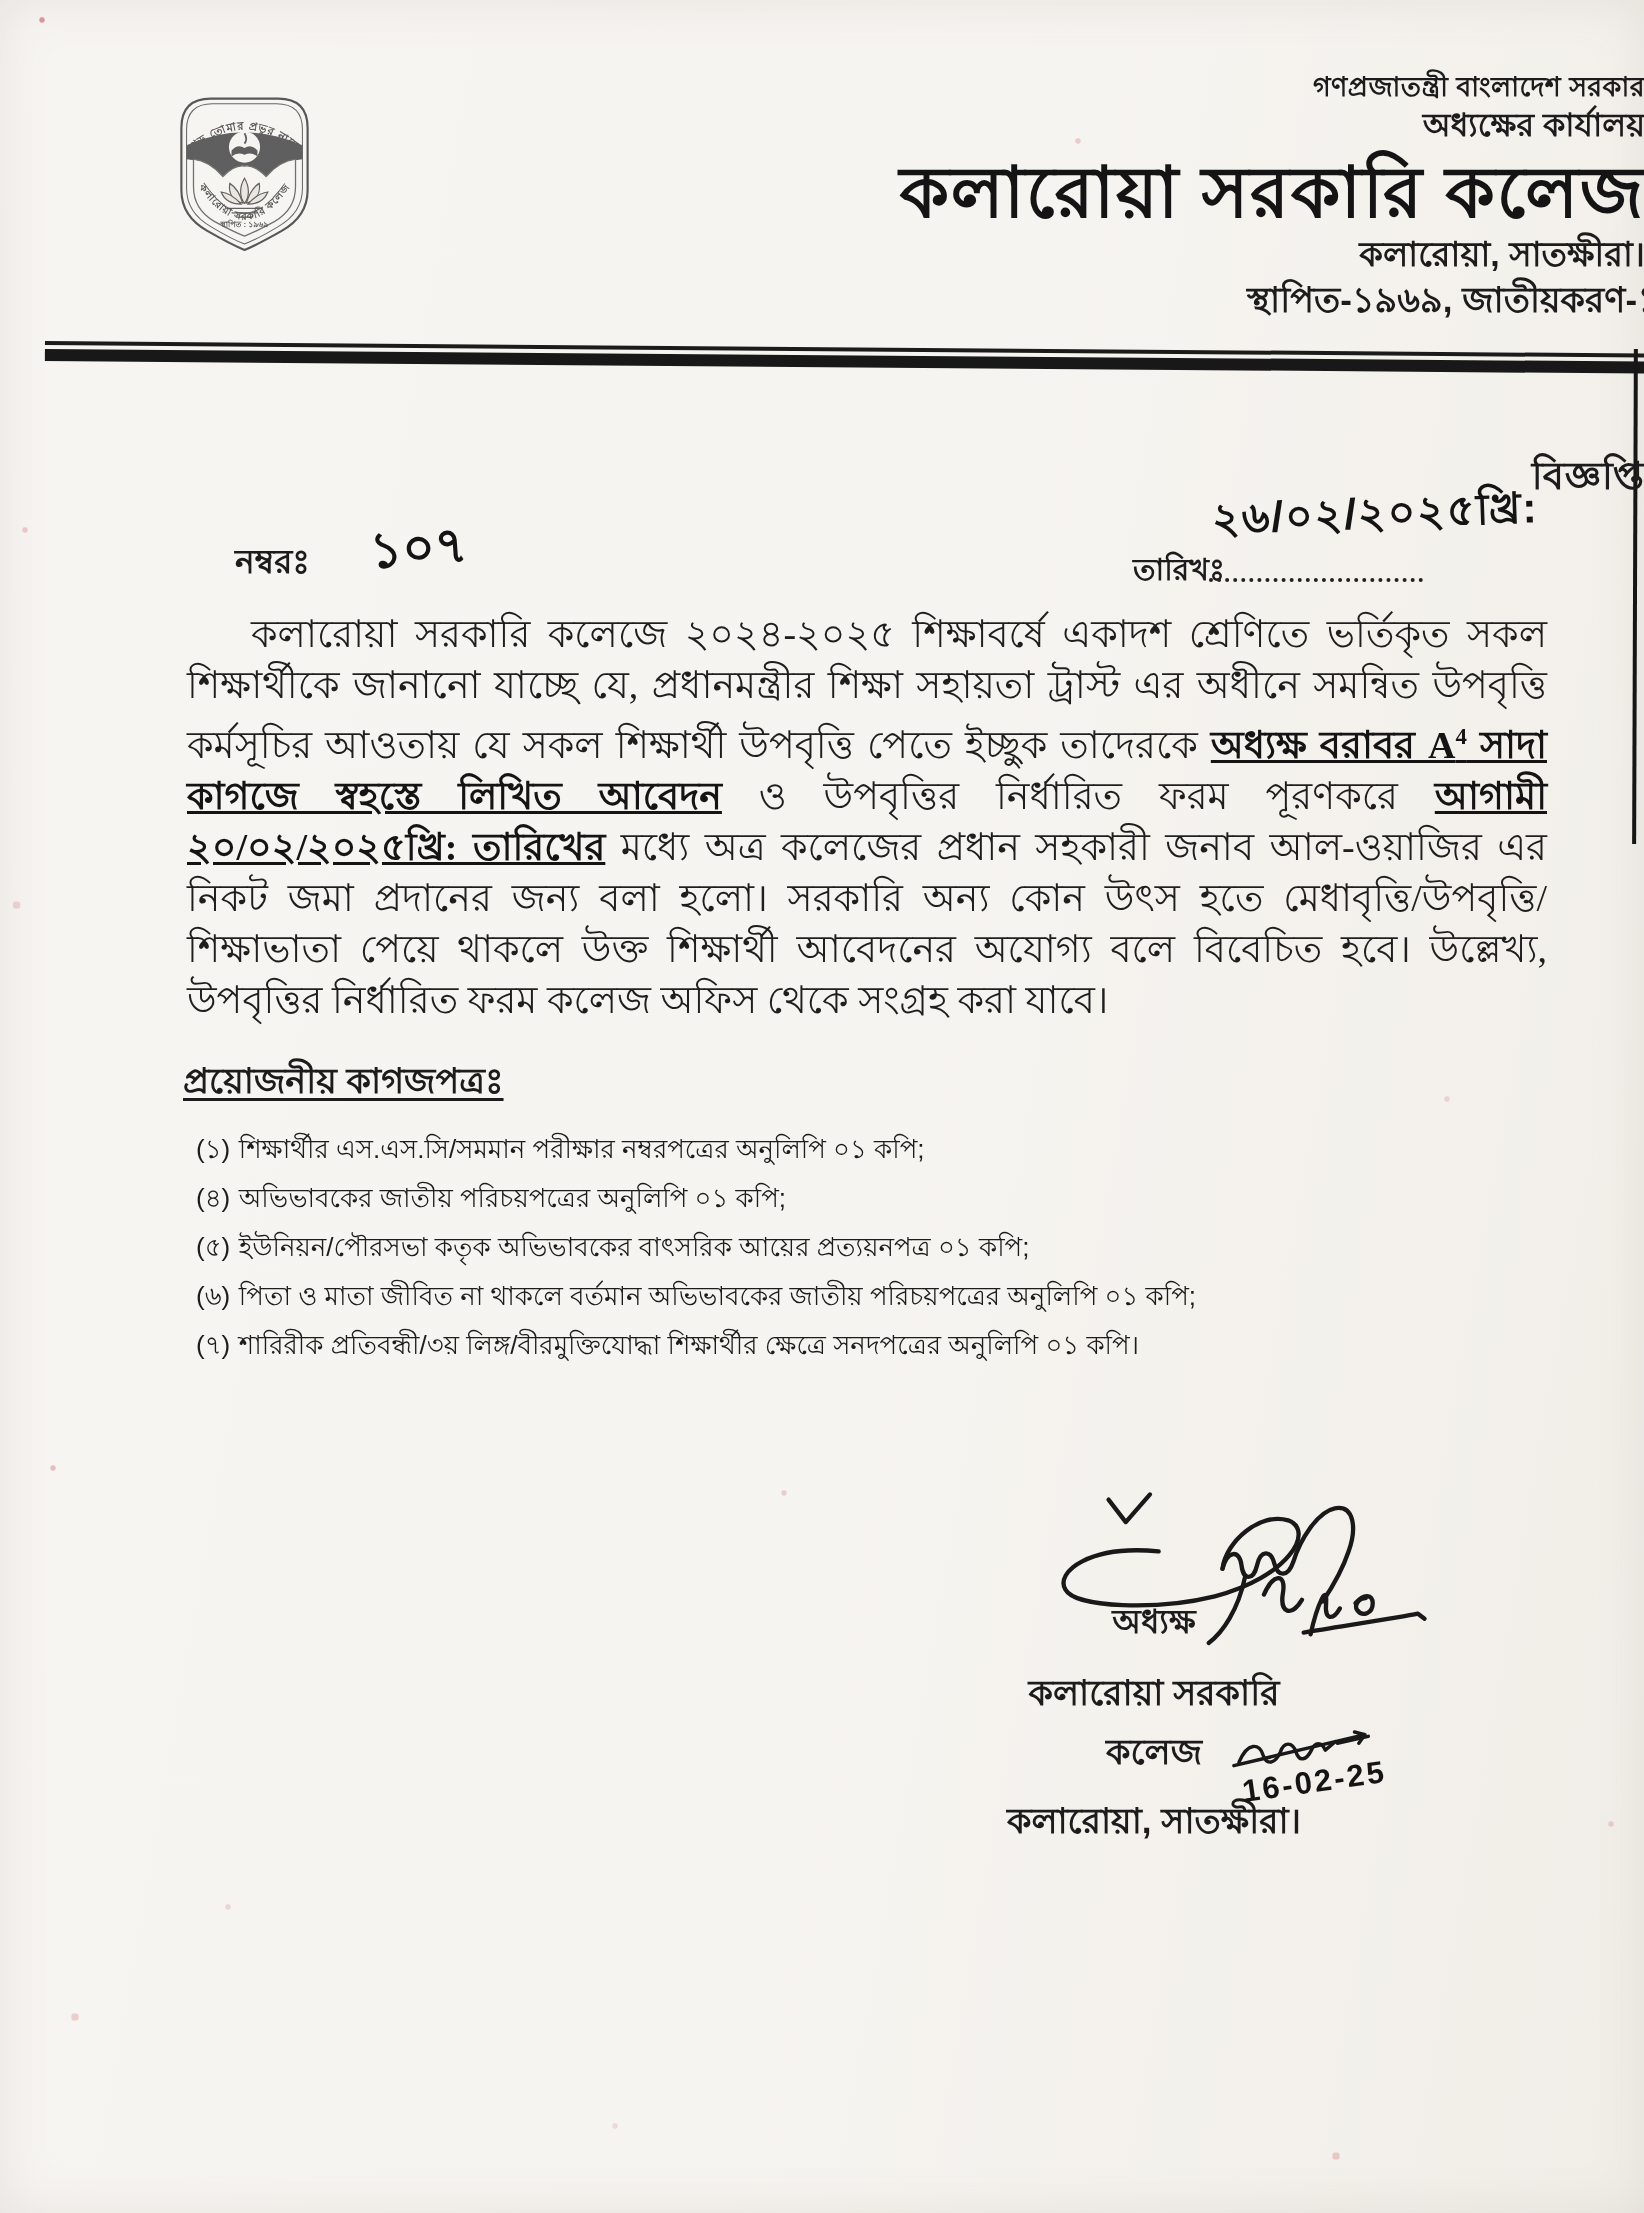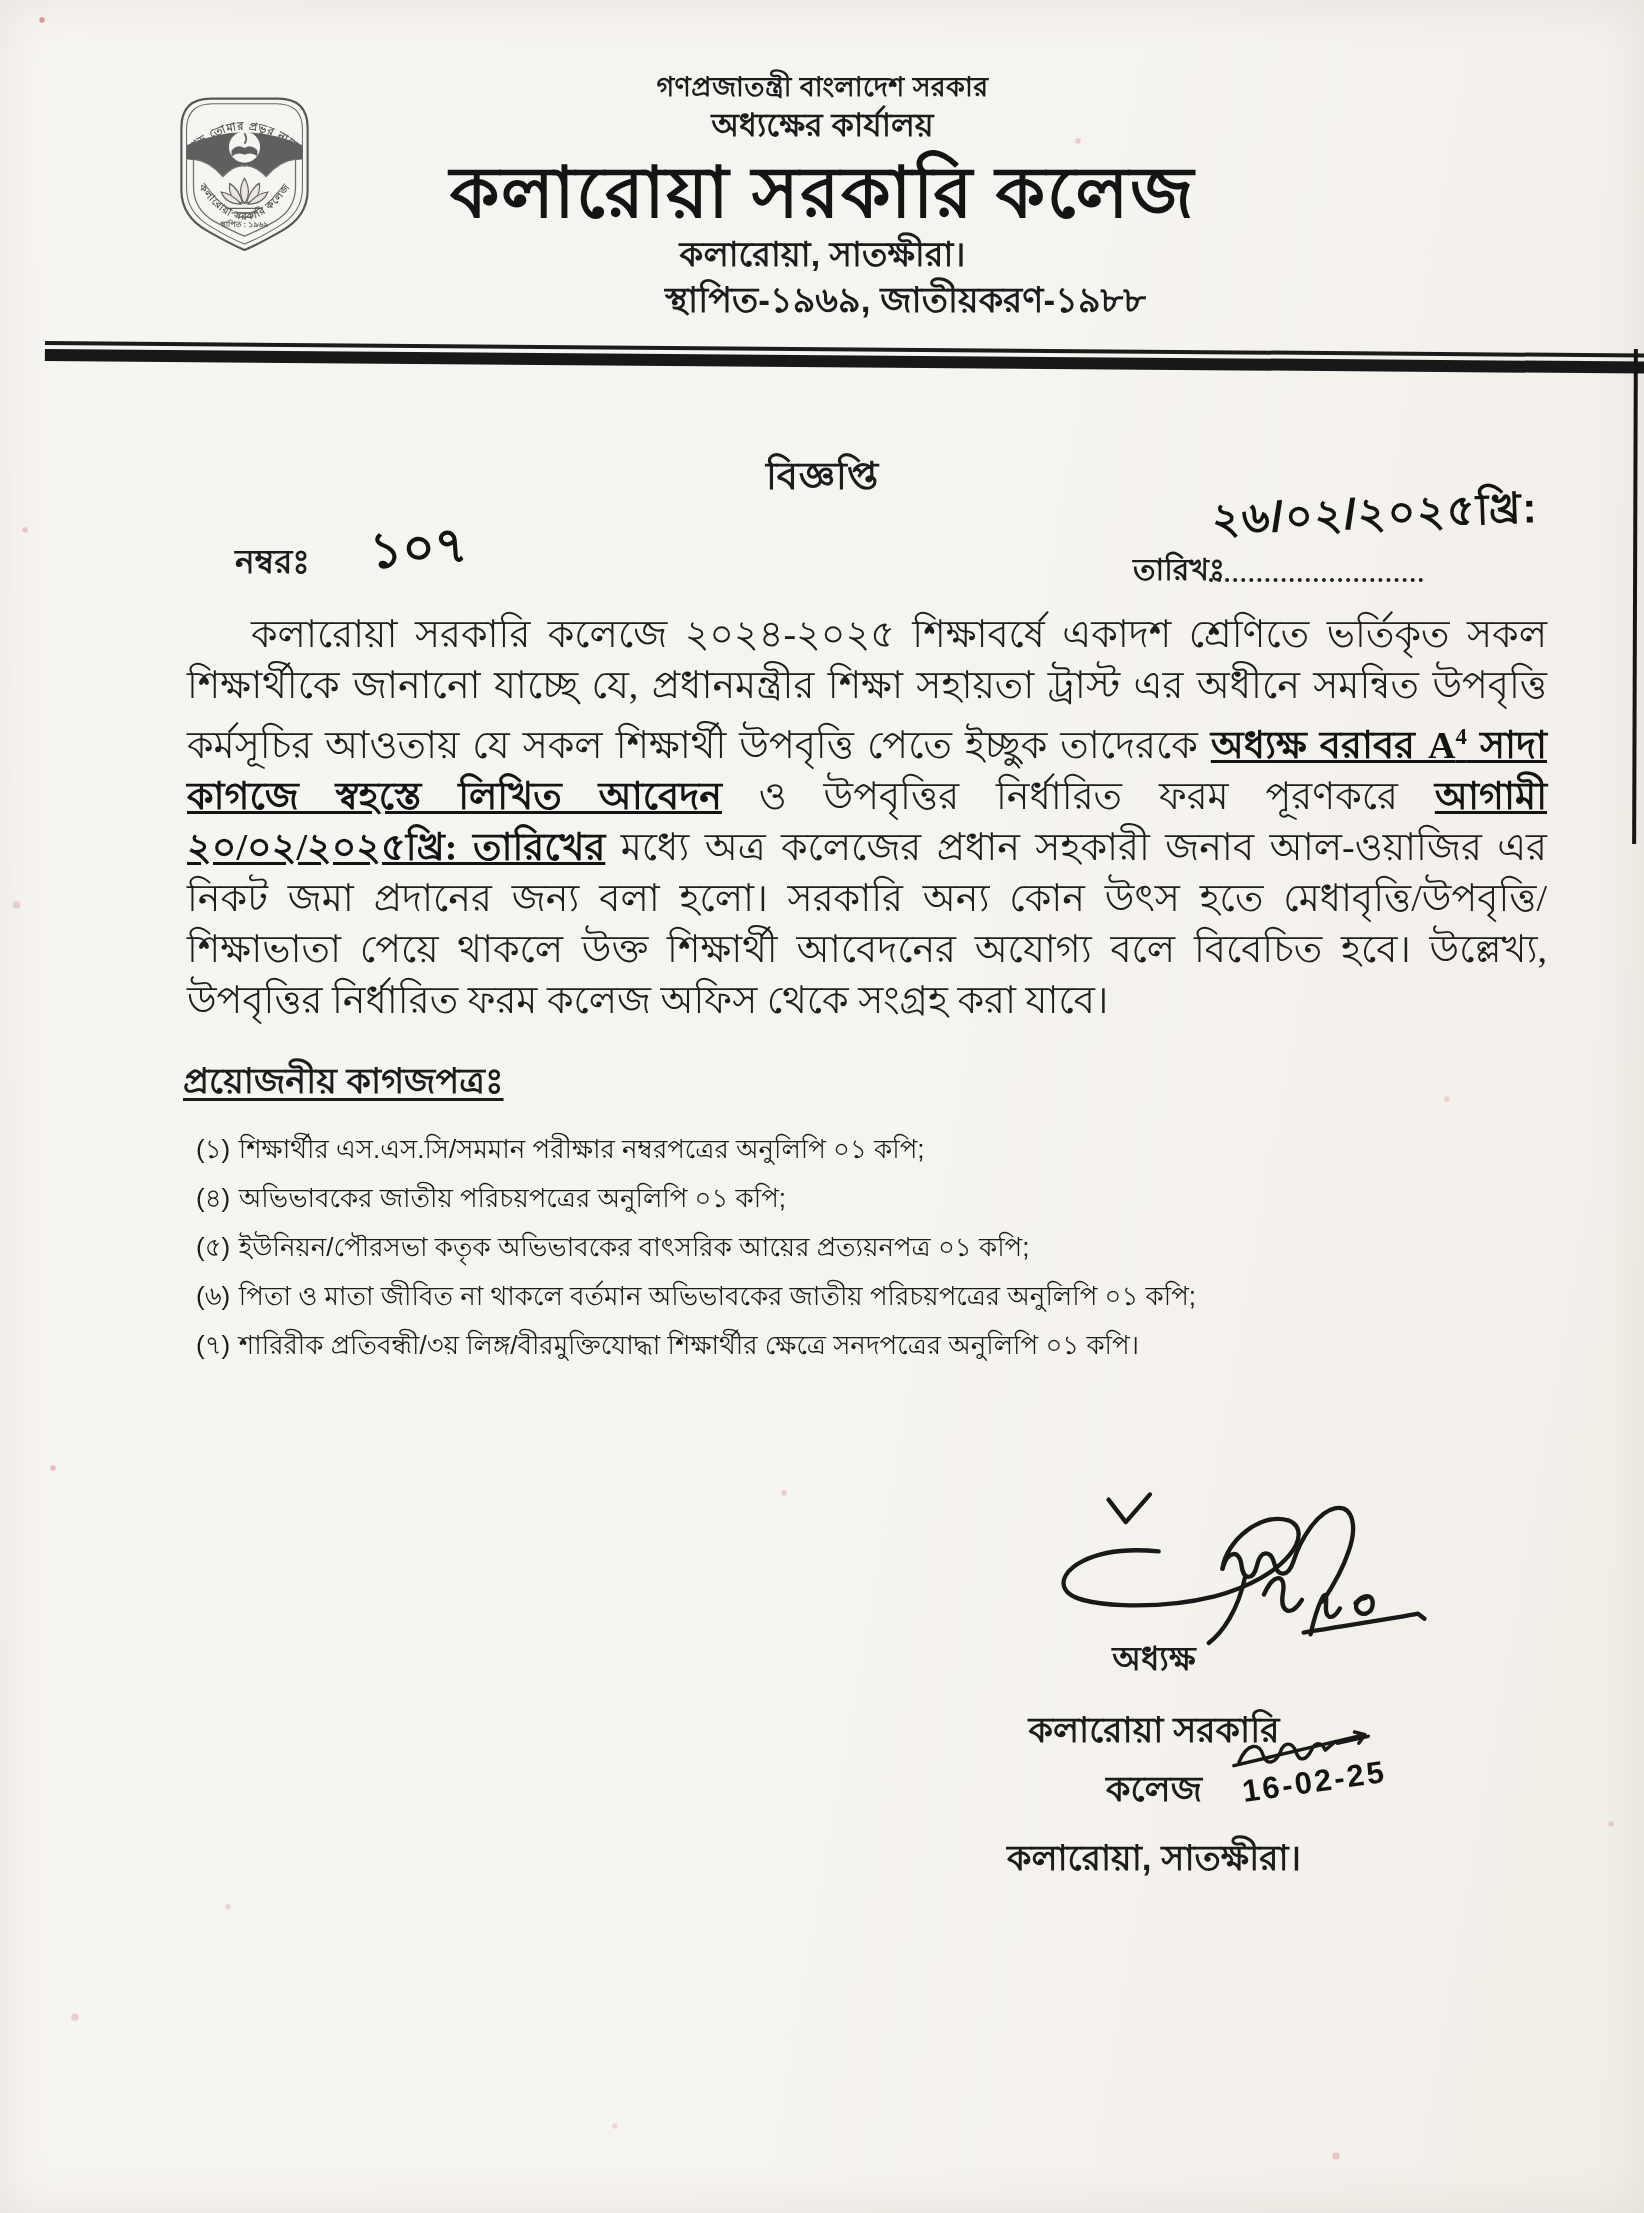--- a/index.html
+++ b/index.html
@@ -3,21 +3,21 @@
 <meta charset="utf-8">
 <style>
   html,body{margin:0;padding:0;background:#6f6f6f;}
   .page{
     position:relative;width:1645px;height:2214px;overflow:hidden;
     background:linear-gradient(100deg,#f7f5f2 0%,#f6f4f0 55%,#f1eee8 100%);
     font-family:"Liberation Sans","DejaVu Sans",sans-serif;color:#1c1c1c;
     box-shadow:inset 0 0 52px rgba(120,110,95,.12);
   }
   .abs{position:absolute;}
-  .ctr{left:0;width:100%;text-align:center;}
+  .ctr{left:0;width:100%;text-align:right;}
   
   .h-govt{top:66px;font-size:27px;font-weight:600;letter-spacing:0.4px;}
   .h-office{top:100px;font-size:32px;font-weight:700;}
   .h-college{top:138px;font-size:71px;font-weight:700;letter-spacing:1.7px;color:#141414;}
   .h-loc{top:228px;font-size:34px;font-weight:600;}
   .h-est{top:273px;font-size:35px;font-weight:700;transform:translateX(83px);}
   .h-eiin{top:308px;font-size:34px;font-weight:600;font-family:"Liberation Serif","DejaVu Serif",serif;color:#181818;}
   .u{text-decoration:underline;}
   
   .seal{left:171px;top:90px;width:147px;height:166px;opacity:.92;}
@@ -46,21 +46,21 @@
   .main{left:183px;top:605px;width:1368px;}
   .bodytxt{margin:4px;font-size:38px;line-height:51px;text-align:justify;text-indent:64px;font-weight:500;color:#1e1e1e;font-family:Liberation Serif, serif;}
   .bu{font-weight:700;text-decoration:underline;color:#141414;}
   .bu sup{font-size:60%;vertical-align:super;}
   .docs-h{margin:28px 0 12px 0;font-size:35px;font-weight:700;}
   .docs-h span{text-decoration:underline;text-underline-offset:5.2px;}
   .doc-item{font-size:26px;line-height:49px;font-weight:500;white-space:nowrap;margin-left:13px;}
   .doc-item .num{margin-right:8.6px;}
   
   .sig-big{left:1029px;top:1472px;width:406px;height:177px;}
-  .sig-col{left:981px;top:1633px;width:346px;text-align:center;}
+  .sig-col{left:981px;top:1596px;width:346px;text-align:center;}
   .sig-col .l1{font-size:33px;font-weight:600;}
   .sig-col .l2{font-size:35px;font-weight:600;margin-top:14px;}
   .sig-col .l3{font-size:35px;font-weight:600;margin-top:10.4px;}
   .sig-sm{left:1230px;top:1726px;width:156px;height:50px;}
   .recv-date{left:1242px;top:1764px;font-size:31px;letter-spacing:2.6px;transform:rotate(-8deg);}
   svg .ink{stroke:#191919;fill:none;stroke-linecap:round;stroke-linejoin:round;}
 </style>
 </head>
 <body>
 

